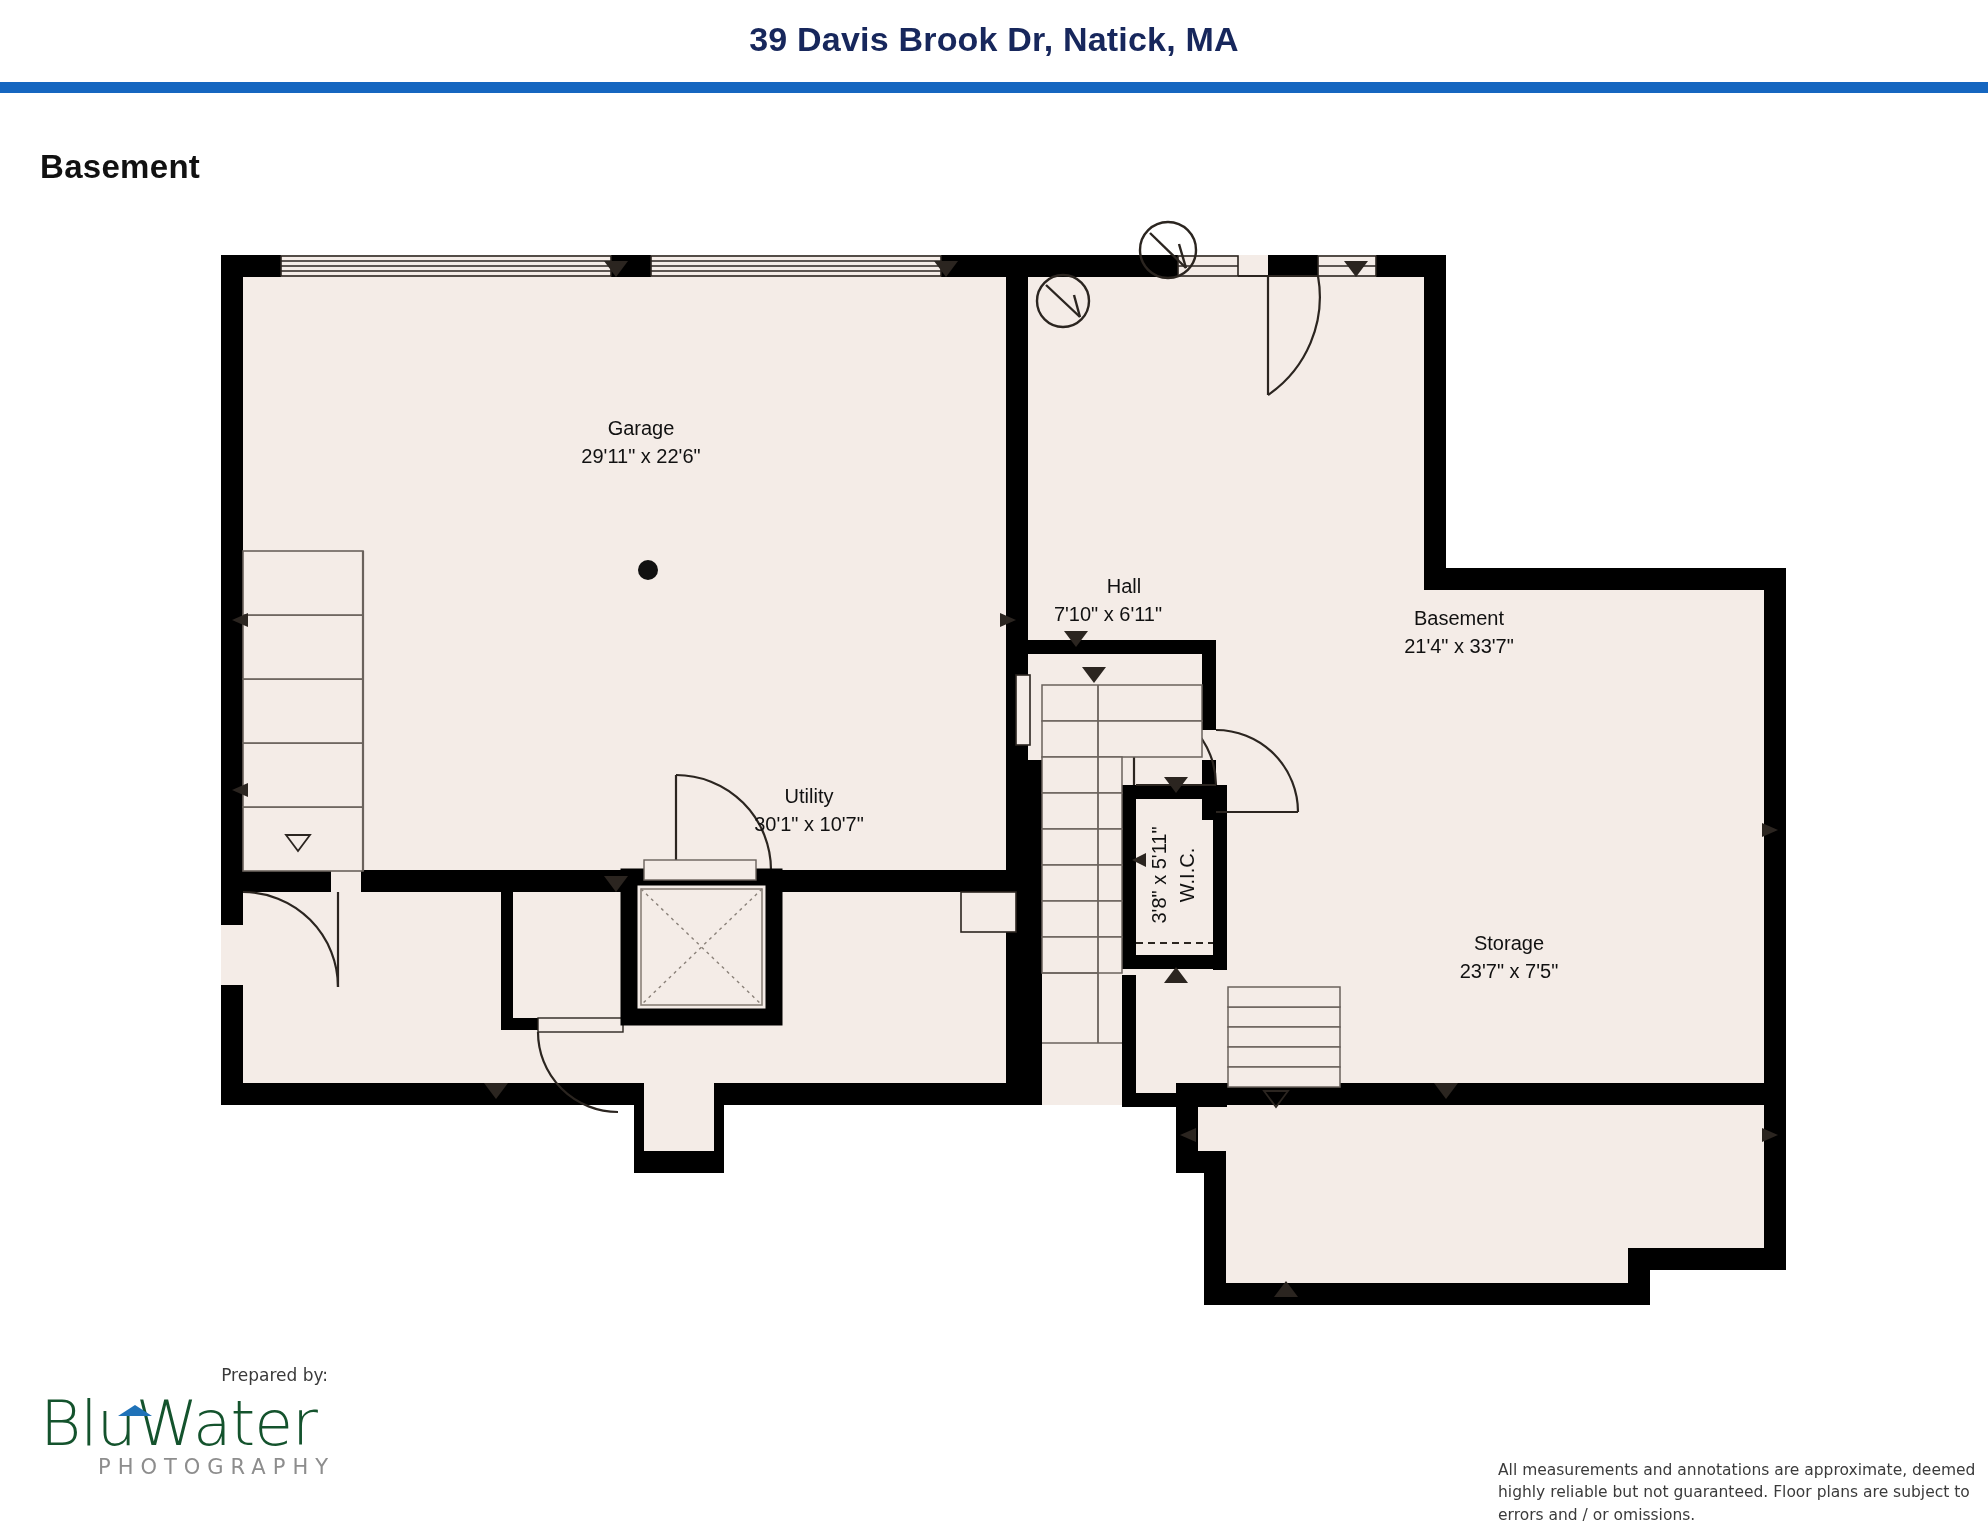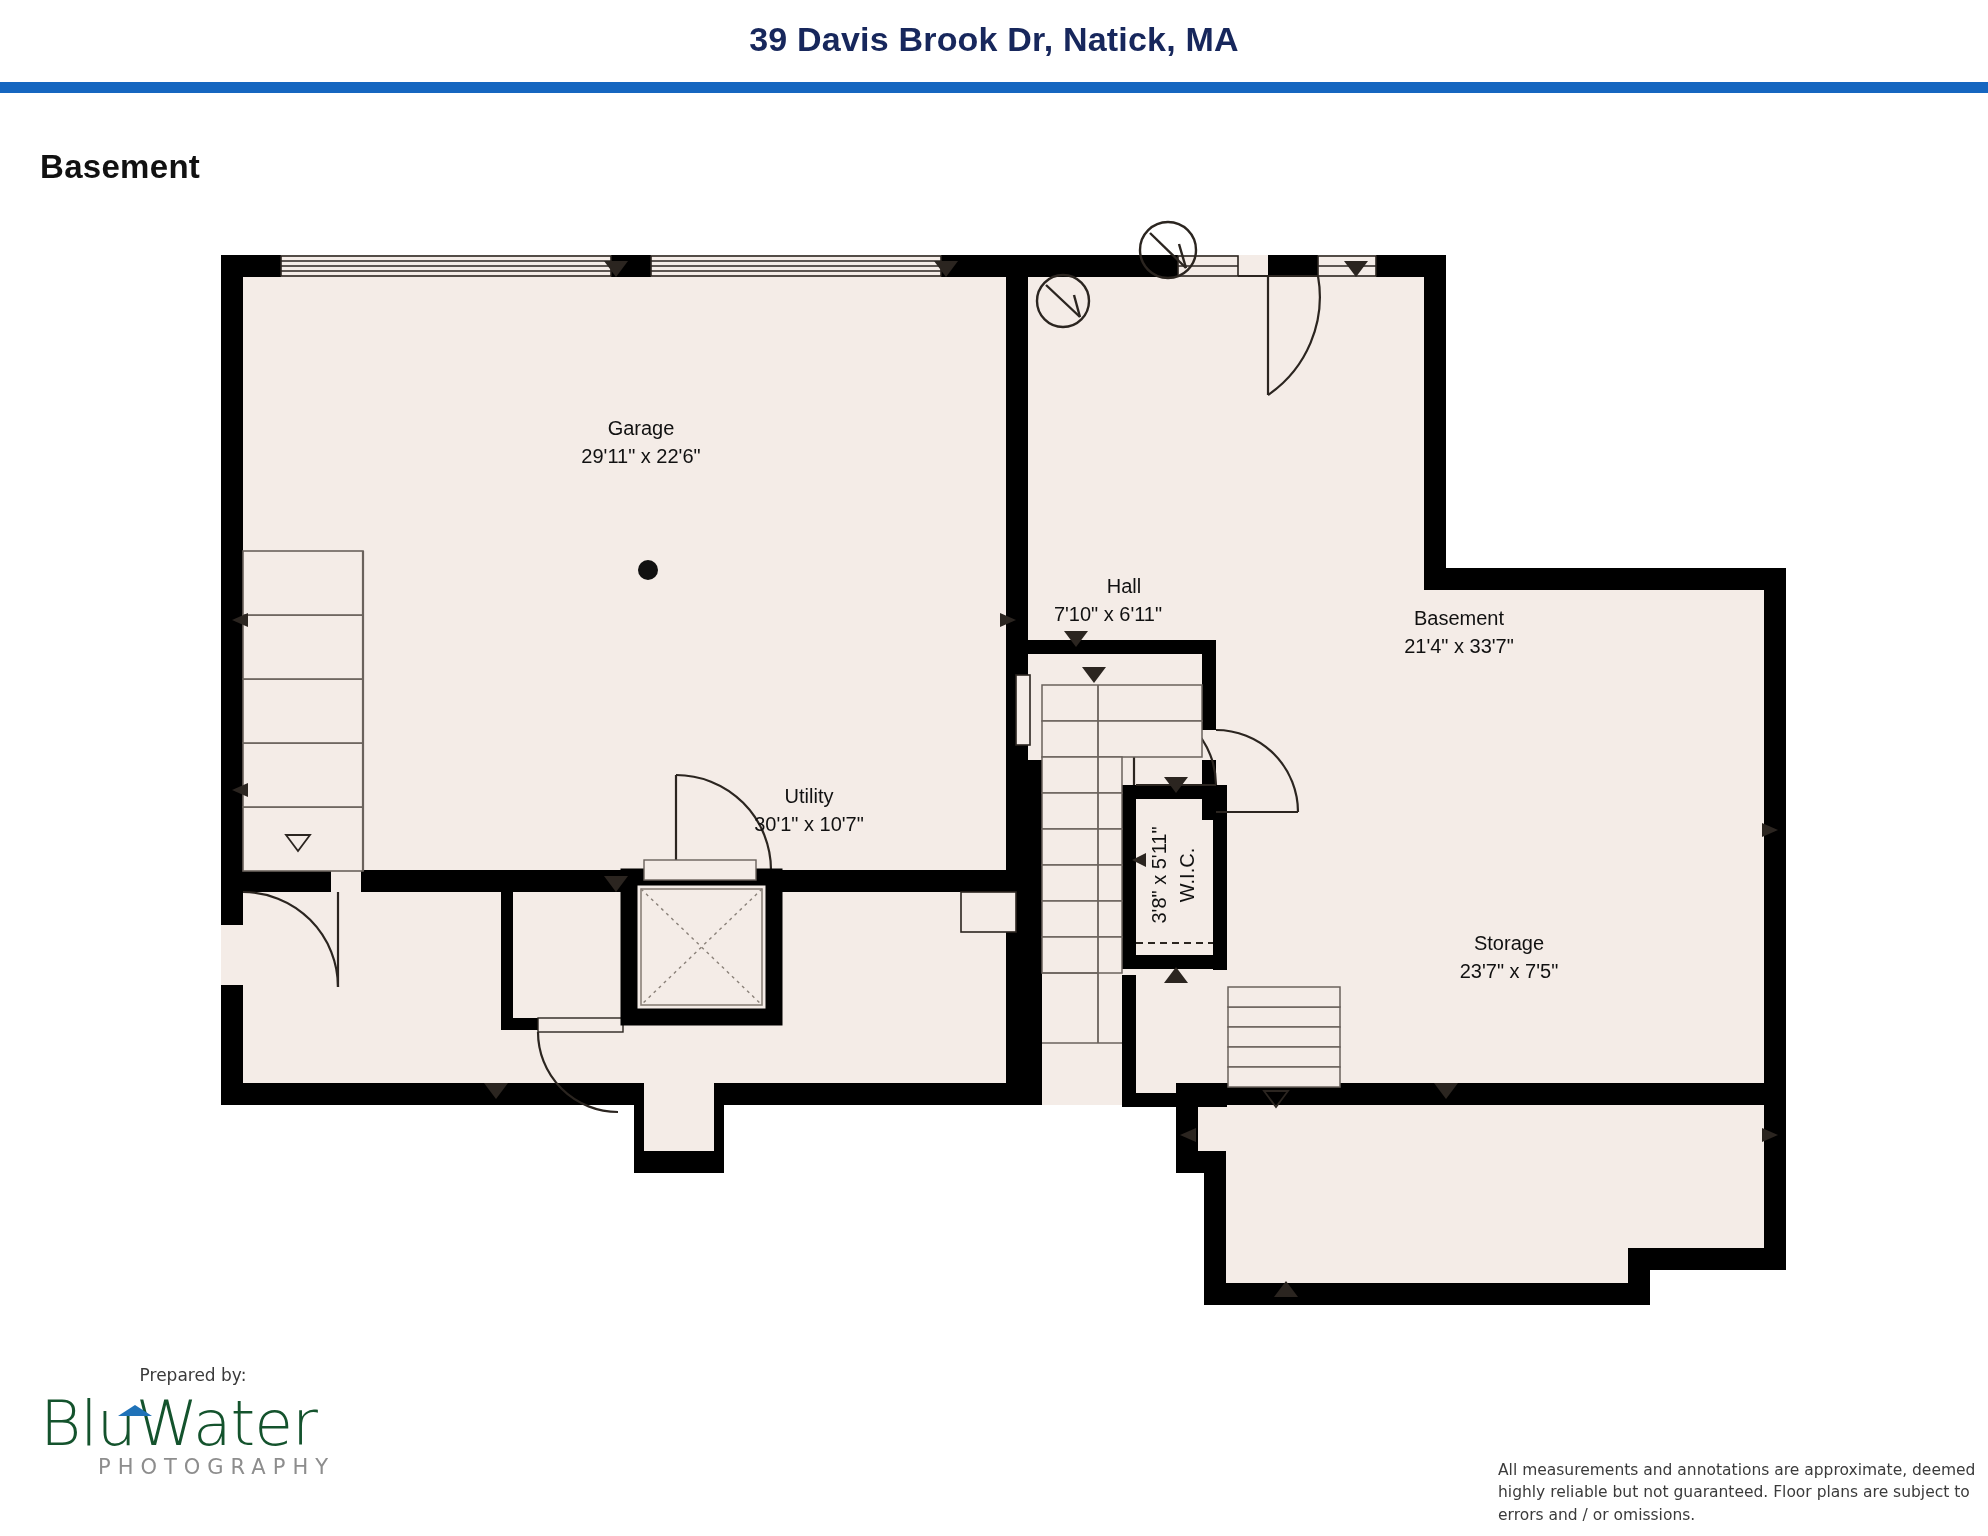--- a/index.html
+++ b/index.html
@@ -75,21 +75,21 @@
   }
   #logo-block {
     position: absolute;
     left: 40px;
     top: 10px;
     width: 330px;
   }
   #prepared-by {
     font-size: 17px;
     color: #3a3a3a;
-    text-align: center;
+    text-align: right;
     width: 270px;
     margin-left: 18px;
     font-family: "DejaVu Sans", sans-serif;
   }
   #logo-main {
     position: relative;
     width: 300px;
     height: 70px;
     margin-top: 4px;
   }

